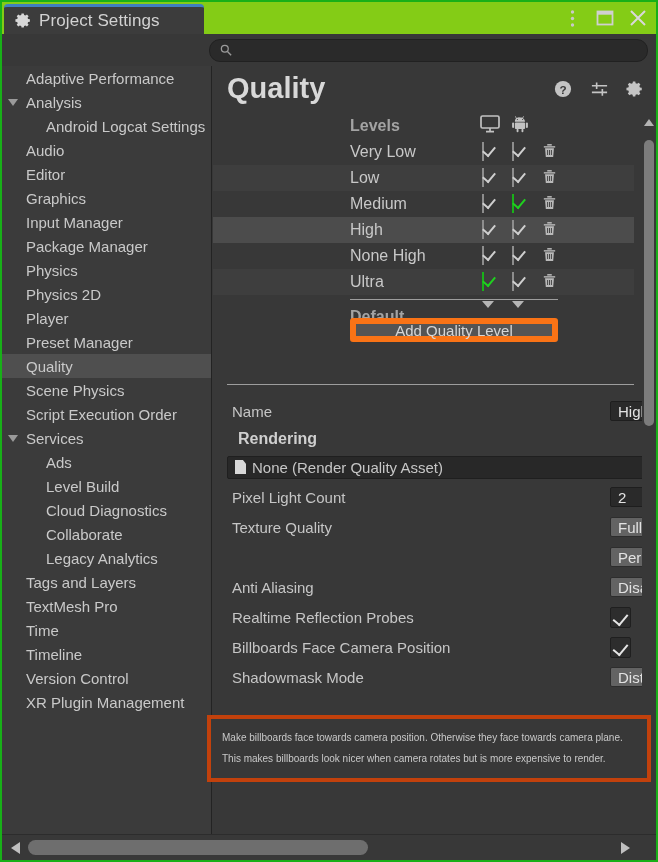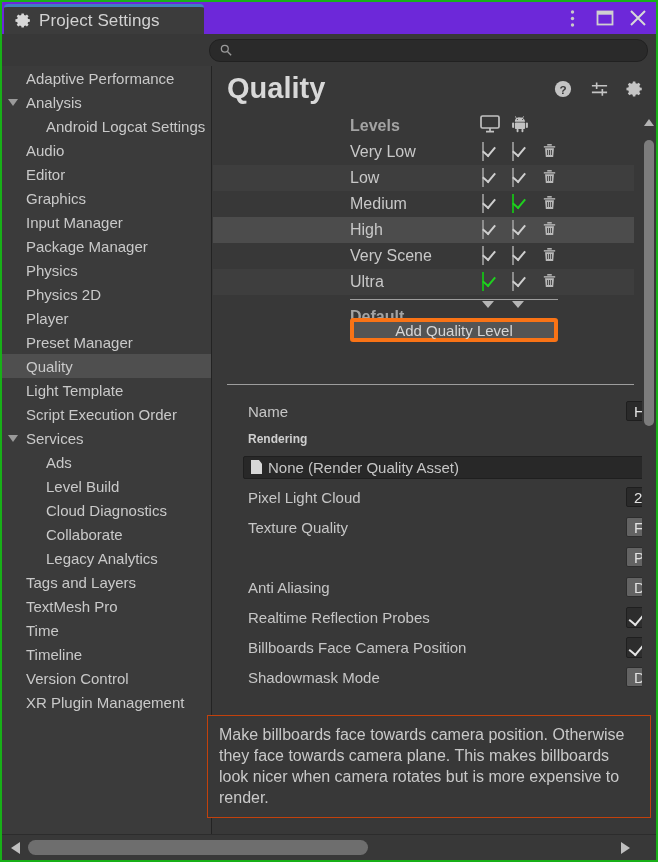--- a/index.html
+++ b/index.html
@@ -13,21 +13,21 @@
     position: relative;
     width: 658px; height: 862px;
     border: 2px solid #18b018;
     background: #383838;
     overflow: hidden;
   }
 
   
   #titlebar {
     position: absolute; left: 0; top: 0; right: 0; height: 32px;
-    background: #6d28d9;
+    background: #84cc16;
   }
   #tab {
     position: absolute; left: 2px; top: 2px;
     width: 200px; height: 30px;
     background: #3c3c3c;
     border-top: 3px solid #3f7fbf;
     border-top-left-radius: 4px; border-top-right-radius: 4px;
     display: flex; align-items: center; gap: 7px;
     padding-left: 11px;
   }
@@ -133,44 +133,44 @@
   .icon-head { position: absolute; }
   .dd-arrow {
     width: 0; height: 0;
     border-left: 6px solid transparent;
     border-right: 6px solid transparent;
     border-top: 7px solid #b5b5b5;
   }
   #addbtn {
     position: absolute; left: 137px; top: 252px;
     width: 208px; height: 24px;
-    background: #545454; border: 4px solid #f97316; border-radius: 3px;
+    background: #545454; border: 6px solid #f97316; border-radius: 3px;
     color: #d6d6d6; font-size: 15px;
     display: flex; align-items: center; justify-content: center;
     font-family: "Liberation Sans", sans-serif;
   }
   #sep1 {
     position: absolute; left: 14px; top: 318px; right: 22px;
     height: 1px; background: #9d9d9d;
   }
 
   
-  #props { position: absolute; left: 0; top: 330px; right: 0; padding-left: 16px; }
+  #props { position: absolute; left: 0; top: 330px; right: 0; }
   .prow {
     position: relative; height: 30px;
     display: flex; align-items: center;
   }
   .plabel {
     position: absolute; left: 19px;
     font-size: 15px; color: #c6c6c6;
     white-space: nowrap;
   }
   .psection {
-    position: absolute; left: 19px;
-    font-size: 12px; font-weight: bold; color: #cfcfcf;
+    position: absolute; left: 25px;
+    font-size: 16px; font-weight: bold; color: #cfcfcf;
   }
   .pval {
     position: absolute; left: 397px; width: 242px; height: 20px;
     background: #636363; border: 1px solid #2d2d2d; border-radius: 2px;
     color: #e2e2e2; font-size: 15px;
     display: flex; align-items: center; padding-left: 7px;
     overflow: hidden; white-space: nowrap;
   }
   .pval.dark { background: #2a2a2a; border-color: #1e1e1e; }
   .objfield {
@@ -221,23 +221,23 @@
   }
   .harrow { position: absolute; top: 7px; width: 0; height: 0;
     border-top: 6px solid transparent; border-bottom: 6px solid transparent; }
   #harrow-l { left: 9px; border-right: 9px solid #c0c0c0; }
   #harrow-r { right: 26px; border-left: 9px solid #c0c0c0; }
 
   
   #tooltip {
     position: absolute; left: 205px; top: 713px; width: 444px;
     background: #383838;
-    border: 1px solid #c2410c;
+    border: 4px solid #c2410c;
     padding: 8px 10px 9px 11px;
-    color: #c9c9c9; font-size: 16px; line-height: 21px;
+    color: #c9c9c9; font-size: 10px; line-height: 21px;
     z-index: 20;
   }
 </style>
 </head>
 <body>
 
 <div id="window">
 
   <div id="titlebar">
     <div id="tab">
@@ -333,21 +333,21 @@
       <div class="tree-item depth0">
         <span class="tw"></span>
         <span class="lbl">Preset Manager</span>
       </div>
       <div class="tree-item depth0 selected">
         <span class="tw"></span>
         <span class="lbl">Quality</span>
       </div>
       <div class="tree-item depth0">
         <span class="tw"></span>
-        <span class="lbl">Light Template</span>
+        <span class="lbl">Scene Physics</span>
       </div>
       <div class="tree-item depth0">
         <span class="tw"></span>
         <span class="lbl">Script Execution Order</span>
       </div>
       <div class="tree-item depth0">
         <span class="tw">
           <span class="tri"></span>
         </span>
         <span class="lbl">Services</span>
@@ -480,21 +480,21 @@
           <span class="cb-a"><span class="chk"></span></span>
           <span class="cb-b"><span class="chk"></span></span>
           <span class="trash"><svg width="17" height="17" viewBox="0 0 18 18">
               <path fill="#b9b9b9" d="M3 4.4h12v1.5H3z"></path>
               <path fill="#b9b9b9" d="M6.6 2.2h4.8v1.6H6.6z"></path>
               <path fill="#b9b9b9" d="M4.3 6.6h9.4l-.8 9.2H5.1zM6.6 8.3h.9v5.6h-.9zm3.9 0h.9v5.6h-.9z"></path>
               <path fill="#3e3e3e" d="M6.5 8.4h1v5.4h-1zm2 0h1v5.4h-1zm2 0h1v5.4h-1z"></path>
             </svg></span>
         </div>
         <div class="lrow">
-          <span class="lname">Very Scene</span>
+          <span class="lname">None High</span>
           <span class="cb-a"><span class="chk"></span></span>
           <span class="cb-b"><span class="chk"></span></span>
           <span class="trash"><svg width="17" height="17" viewBox="0 0 18 18">
               <path fill="#b9b9b9" d="M3 4.4h12v1.5H3z"></path>
               <path fill="#b9b9b9" d="M6.6 2.2h4.8v1.6H6.6z"></path>
               <path fill="#b9b9b9" d="M4.3 6.6h9.4l-.8 9.2H5.1zM6.6 8.3h.9v5.6h-.9zm3.9 0h.9v5.6h-.9z"></path>
               <path fill="#3e3e3e" d="M6.5 8.4h1v5.4h-1zm2 0h1v5.4h-1zm2 0h1v5.4h-1z"></path>
             </svg></span>
         </div>
         <div class="lrow alt">
@@ -528,21 +528,21 @@
         <span class="psection">Rendering</span>
       </div>
       <div class="prow">
         <span class="objfield">
           <span class="fileglyph"></span>
           <span>None (Render Quality Asset)</span>
         </span>
       </div>
       <div id="prop-rows">
           <div class="prow">
-            <span class="plabel">Pixel Light Cloud</span>
+            <span class="plabel">Pixel Light Count</span>
             <span class="pval dark">2</span>
           </div>
           <div class="prow">
             <span class="plabel">Texture Quality</span>
             <span class="pval">Full Res</span>
           </div>
           <div class="prow">
             <span class="pval">Per Texture</span>
           </div>
           <div class="prow">

